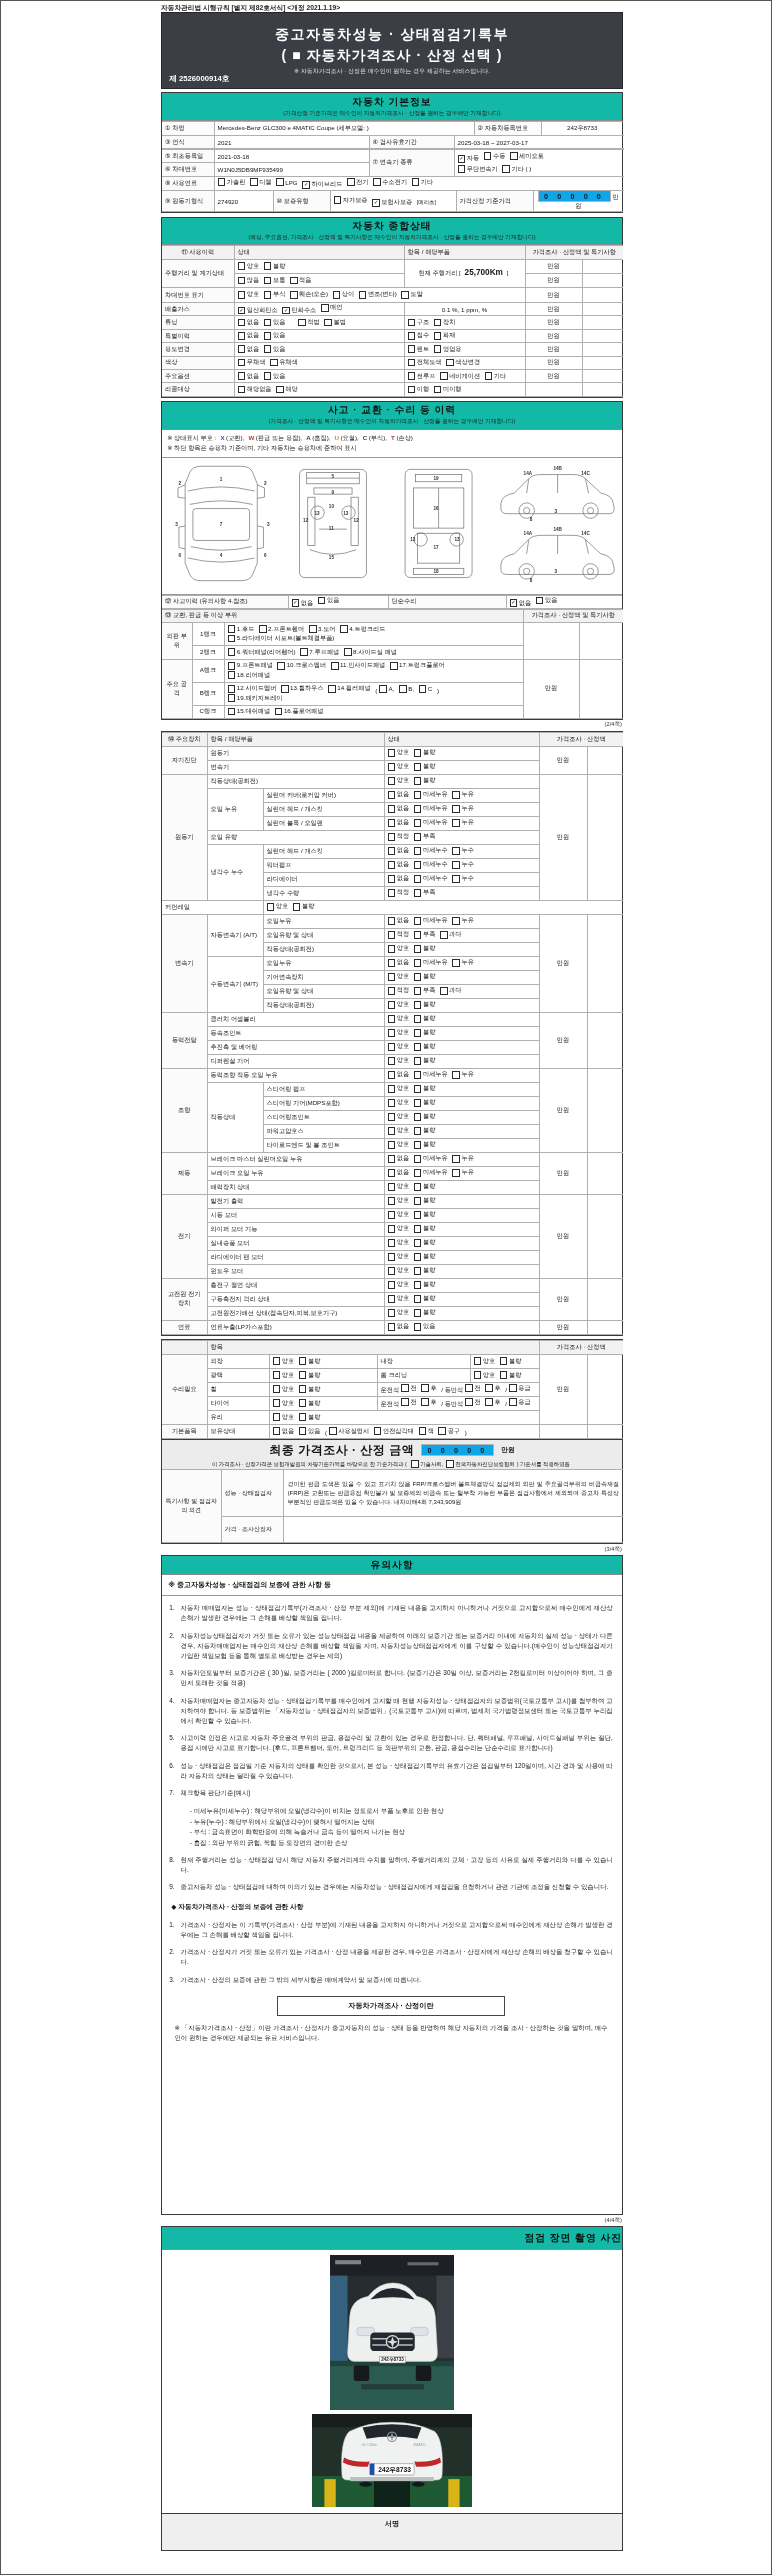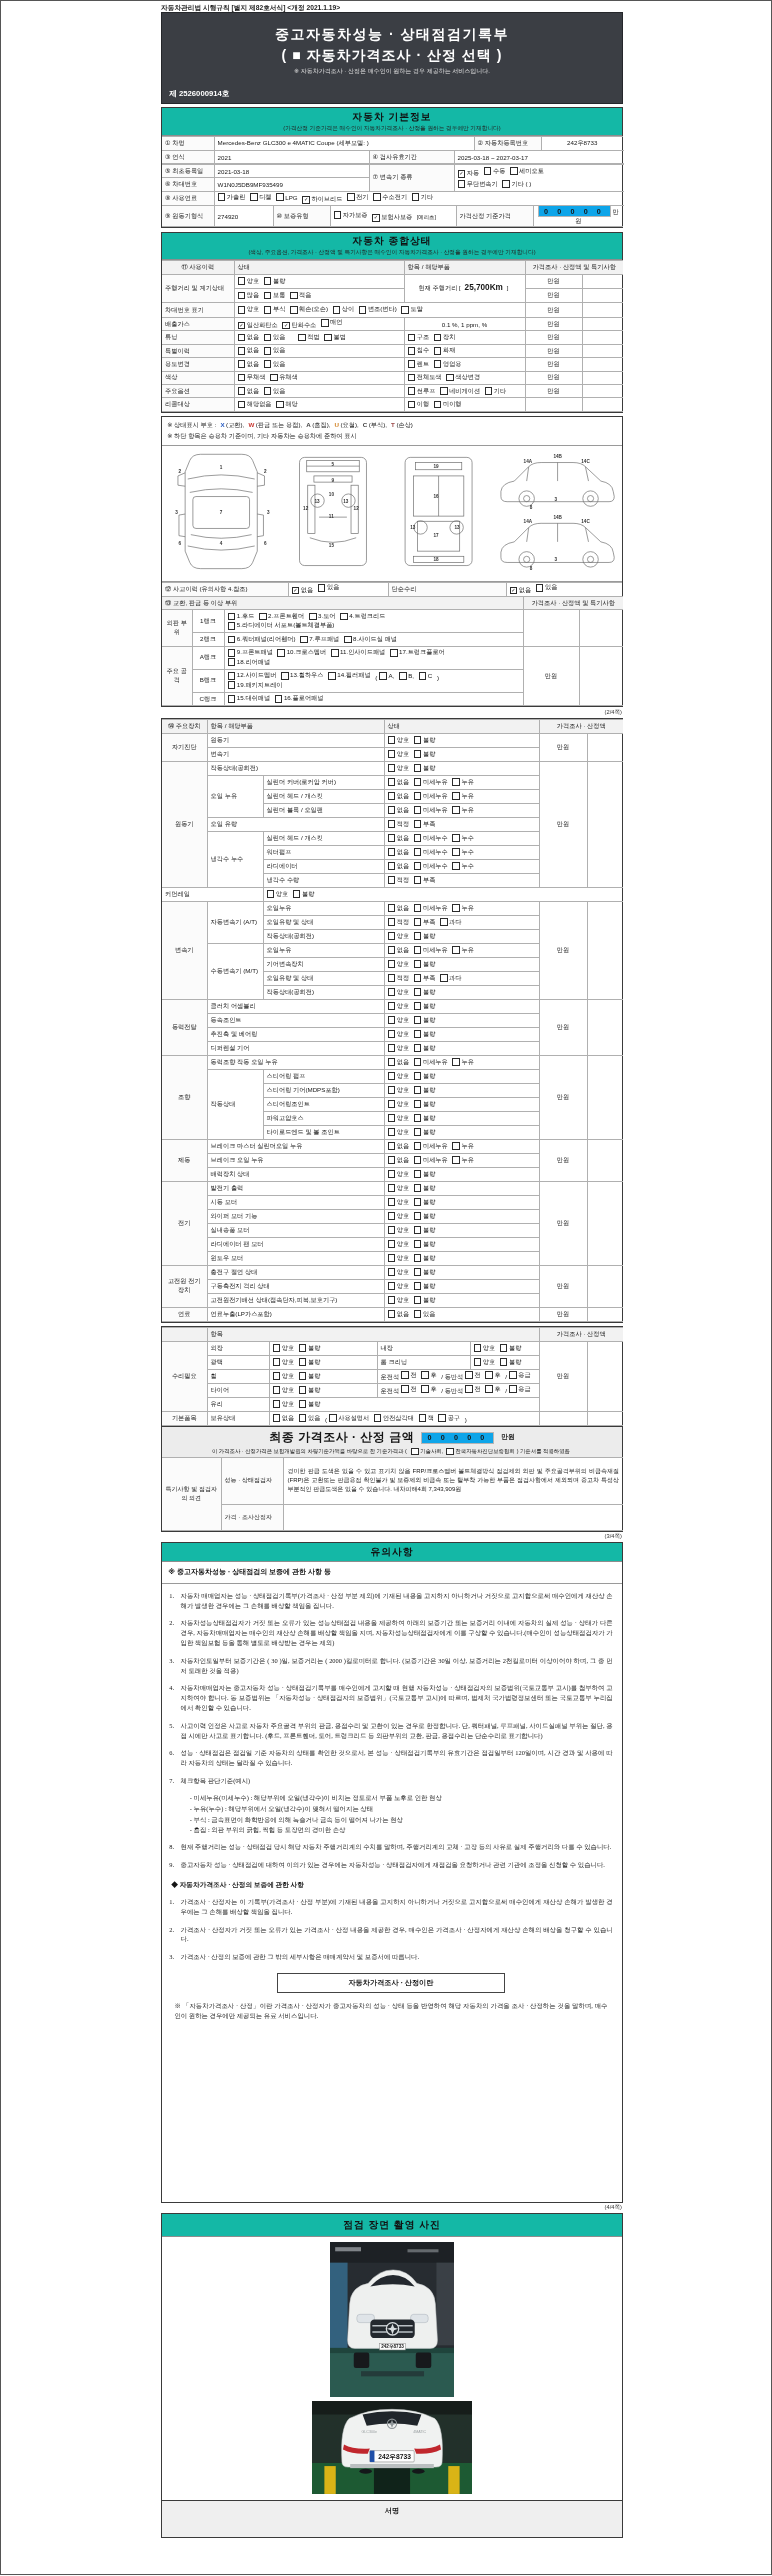--- a/index.html
+++ b/index.html
@@ -1,20 +1,20 @@
 <!DOCTYPE html>
 <html style="font-size:8.2px"><head>
 <meta charset="utf-8">
 <style>
   html,body{margin:0;padding:0;}
   body{width:773px;height:2576px;background:#fff;font-family:"Liberation Sans","DejaVu Sans",sans-serif;color:#151515;overflow:hidden;}
   .page{width:772px;height:2575px;border:0.5px solid #555;box-sizing:border-box;background:#fff;}
   .col{width:462px;margin-left:160px;padding-top:2.1px;box-sizing:border-box;}
   .regline{font-size:6.7px;font-weight:bold;color:#222;height:9.3px;line-height:9.3px;}
-  .darkpanel{background:#3b3e44;border:0.5px solid #25272b;height:92px;position:relative;text-align:center;padding-top:12.4px;box-sizing:border-box;color:#fff;}
+  .darkpanel{background:#3b3e44;border:0.5px solid #25272b;height:77px;position:relative;text-align:center;padding-top:12.4px;box-sizing:border-box;color:#fff;}
   .dp-t1{font-size:14px;font-weight:bold;letter-spacing:1.5px;}
   .dp-t2{font-size:14px;font-weight:bold;margin-top:3.6px;letter-spacing:1px;}
   .dp-t3{font-size:6px;color:#e3e3e3;margin-top:2.1px;}
   .docno{position:absolute;left:7.2px;bottom:4.1px;font-size:7.7px;font-weight:bold;}
   .sec{border:1px solid #3a3a3a;margin-top:3.1px;background:#fff;}
   .band{background:#14b8a6;text-align:center;padding:2.6px 0 2.1px;border-bottom:0.5px solid #8d8d8d;}
   .band .bt{font-size:9.8px;font-weight:bold;letter-spacing:1px;color:#111;}
   .band .bs{font-size:5.7px;margin-top:1px;color:#222;}
   table{border-collapse:collapse;width:100%;table-layout:fixed;}
   td{border:0.5px solid #b0b0b0;font-size:6.2px;padding:0.5px 3.1px;vertical-align:middle;overflow:hidden;color:#161616;}
@@ -44,29 +44,29 @@
   .finalband{background:#ececec;border-top:1px solid #3a3a3a;text-align:center;padding:2.1px 0 1.5px;}
   .finalrow{display:flex;justify-content:center;align-items:center;gap:7.2px;}
   .finalrow .fl{font-size:12px;font-weight:bold;letter-spacing:0.5px;}
   .zerobox{background:#0ea5e9;border:0.5px solid #b5b5b5;padding:0.5px 5.2px;font-size:7.2px;font-weight:bold;letter-spacing:3.6px;}
   .finalnote{font-size:5.4px;margin-top:1.5px;display:flex;justify-content:center;align-items:center;gap:1px;}
   .finalnote .cki{margin:0 1px;}
   .opt td{font-size:6px;}
   .opt .otext{line-height:1.55;text-align:justify;padding:2.1px 4.1px;}
   .nsec{font-size:6.4px;}
   .nintro{border-bottom:0.5px solid #9a9a9a;padding:5.2px 6.2px;font-size:7px;font-weight:bold;}
-  .nbody{padding:7.2px 9.3px 4.1px 7.2px;height:618px;box-sizing:border-box;overflow:hidden;font-family:Liberation Serif, serif;}
+  .nbody{padding:7.2px 9.3px 4.1px 7.2px;height:618px;box-sizing:border-box;overflow:hidden;}
   .ni{display:flex;margin:0 0 7.7px 0;line-height:1.55;text-align:justify;}
   .ni .nn{width:11.3px;flex:none;}
   .ni .nt{flex:1;}
   .nsub{margin:1px 0 1px 20.6px;line-height:1.5;}
   .nsec2{font-weight:bold;margin:11.3px 0 7.2px 2.1px;font-size:6.7px;}
   .nbox{border:0.8px solid #444;width:216px;margin:11.3px auto 7.2px;text-align:center;padding:4.1px 5.2px;font-weight:bold;font-size:7.2px;}
   .nboxnote{margin:0 5.2px;line-height:1.55;text-align:justify;}
-  .photoband{padding:4.6px 0 4.1px;}
+  .photoband{padding:4.6px 0 4.1px;text-align:right;}
   .photoarea{padding:5.2px 0 6.2px;text-align:center;}
   .signbar{height:36px;background:#efefef;border-top:1px solid #3a3a3a;position:relative;text-align:center;}
   .signbar .slabel{font-size:7.2px;font-weight:bold;padding-top:4.6px;}
   .small{font-size:5.4px;}
 </style>
 </head>
 <body>
 
 <div class="page">
 <div class="col">
@@ -424,20 +424,24 @@
                   <span>미이행</span>
                 </span></td>
               <td></td>
               <td></td>
             </tr>
           </tbody>
     </table>
   </div>
 
   <div class="sec">
+    <div class="band">
+      <div class="bt">사고 · 교환 · 수리 등 이력</div>
+      <div class="bs">(가격조사 · 산정액 및 특기사항은 매수인이 자동차가격조사 · 산정을 원하는 경우에만 기재합니다)</div>
+    </div>
     <div class="notes">
       <div class="nl" id="legend-line"><span>※ 상태표시 부호 :</span><span class="code-letter" style="color: rgb(36, 89, 194);">X</span><span>(교환),</span><span class="code-letter" style="color: rgb(200, 51, 44);">W</span><span>(판금 또는 용접),</span><span class="code-letter" style="color: rgb(63, 63, 63);">A</span><span>(흠집),</span><span class="code-letter" style="color: rgb(208, 127, 31);">U</span><span>(요철),</span><span class="code-letter" style="color: rgb(63, 63, 63);">C</span><span>(부식),</span><span class="code-letter" style="color: rgb(156, 74, 74);">T</span><span>(손상)</span></div>
       <div class="nl">※ 하단 항목은 승용차 기준이며, 기타 자동차는 승용차에 준하여 표시</div>
     </div>
     <div class="diagwrap">
       <svg width="460" height="129" viewBox="0 0 893 250">
         <g stroke="#6a6a6a" fill="none" stroke-width="1.3">
 
           <g transform="translate(18,8)">
             <path d="M55,4 h80 q16,0 21,12 l9,22 v154 l-9,22 q-5,12 -21,12 h-80 q-16,0 -21,-12 l-9,-22 v-154 l9,-22 q5,-12 21,-12 z"></path>

